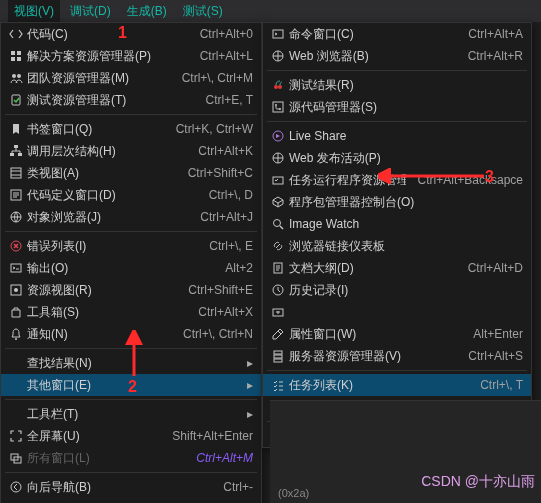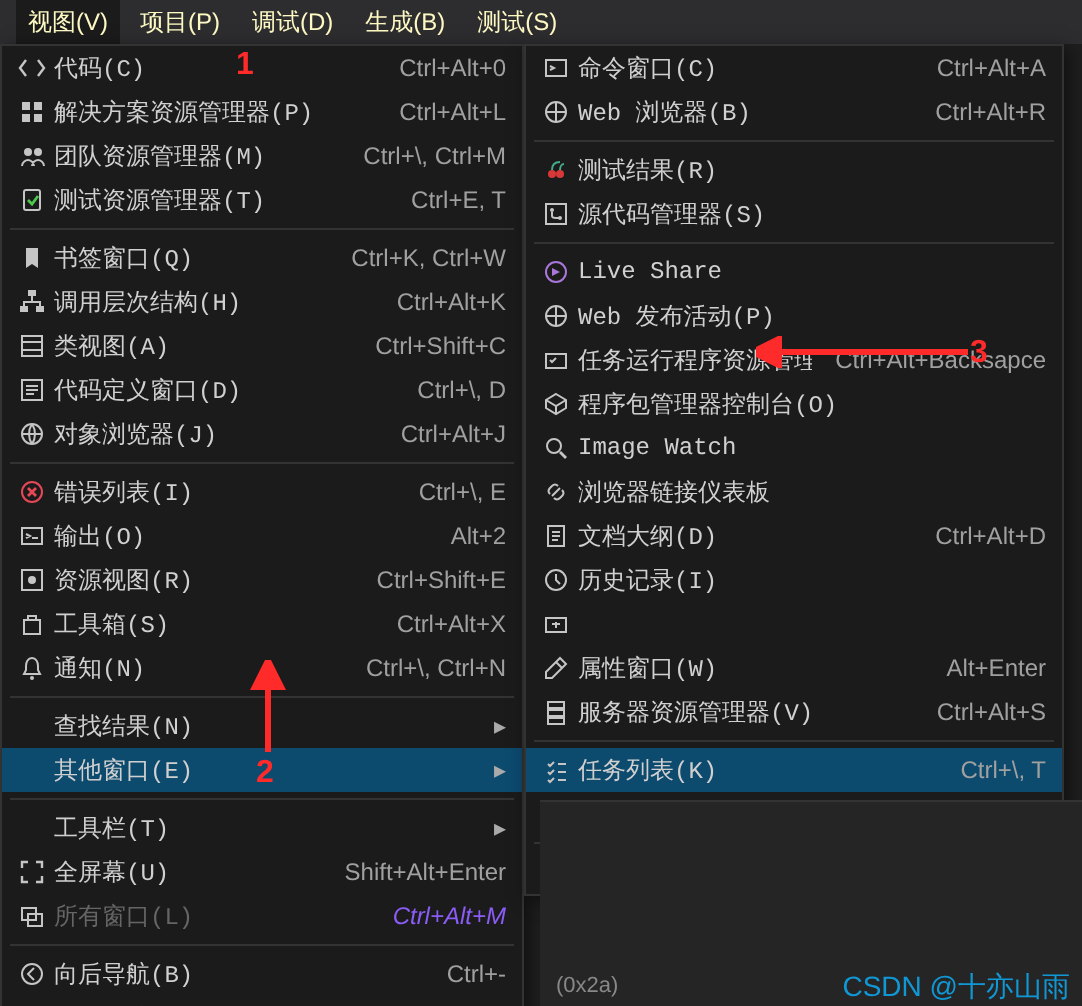--- a/index.html
+++ b/index.html
@@ -14,21 +14,21 @@
 }
 .menubar {
   display: flex;
   background: #2d2d30;
   height: 22px;
   padding-left: 8px;
   gap: 4px;
 }
 .menubar-item {
   padding: 3px 6px;
-  color: #fef9c3;
+  color: #14b8a6;
   cursor: pointer;
 }
 .menubar-item.active {
   background: #1b1b1c;
 }
 .dropdown {
   position: absolute;
   background: #1b1b1c;
   border: 1px solid #333;
   box-shadow: 2px 2px 8px rgba(0,0,0,0.5);
@@ -61,21 +61,20 @@
   display: flex;
   align-items: center;
   justify-content: center;
   flex-shrink: 0;
 }
 .menu-icon svg { width: 14px; height: 14px; }
 .menu-label {
   flex: 1;
   white-space: nowrap;
   overflow: hidden;
-  font-family: Liberation Mono, monospace;
 }
 .menu-shortcut {
   color: #a0a0a0;
   margin-left: 12px;
   white-space: nowrap;
 }
 .menu-item.disabled .menu-shortcut { color: #8b5cf6; font-style: italic; }
 .menu-arrow {
   width: 10px;
   text-align: right;
@@ -95,22 +94,22 @@
   z-index: 10;
 }
 .arrow-red {
   position: absolute;
   pointer-events: none;
   z-index: 9;
 }
 .watermark {
   position: absolute;
   right: 6px;
-  bottom: 0;
-  color: #0ea5e9;
+  bottom: 12px;
+  color: #f0abfc;
   font-size: 14px;
   opacity: 0.9;
   pointer-events: none;
   z-index: 20;
 }
 .bottom-panel {
   position: absolute;
   left: 270px; right: 0;
   top: 400px; bottom: 0;
   background: #252526;
@@ -121,21 +120,20 @@
   left: 8px; bottom: 4px;
   color: #888;
   font-size: 11px;
 }
 </style>
 </head>
 <body>
 
 <div class="menubar">
   <div class="menubar-item active">视图(V)</div>
-  <div class="menubar-item">项目(P)</div>
   <div class="menubar-item">调试(D)</div>
   <div class="menubar-item">生成(B)</div>
   <div class="menubar-item">测试(S)</div>
 </div>
 
 <div class="dropdown menu-left" id="menu-left">
     <div class="menu-item">
       <span class="menu-icon">
         <svg viewBox="0 0 14 14">
           <path d="M4 3l-3 4 3 4M10 3l3 4-3 4" stroke="#c5c5c5" fill="none" stroke-width="1.2"></path>

